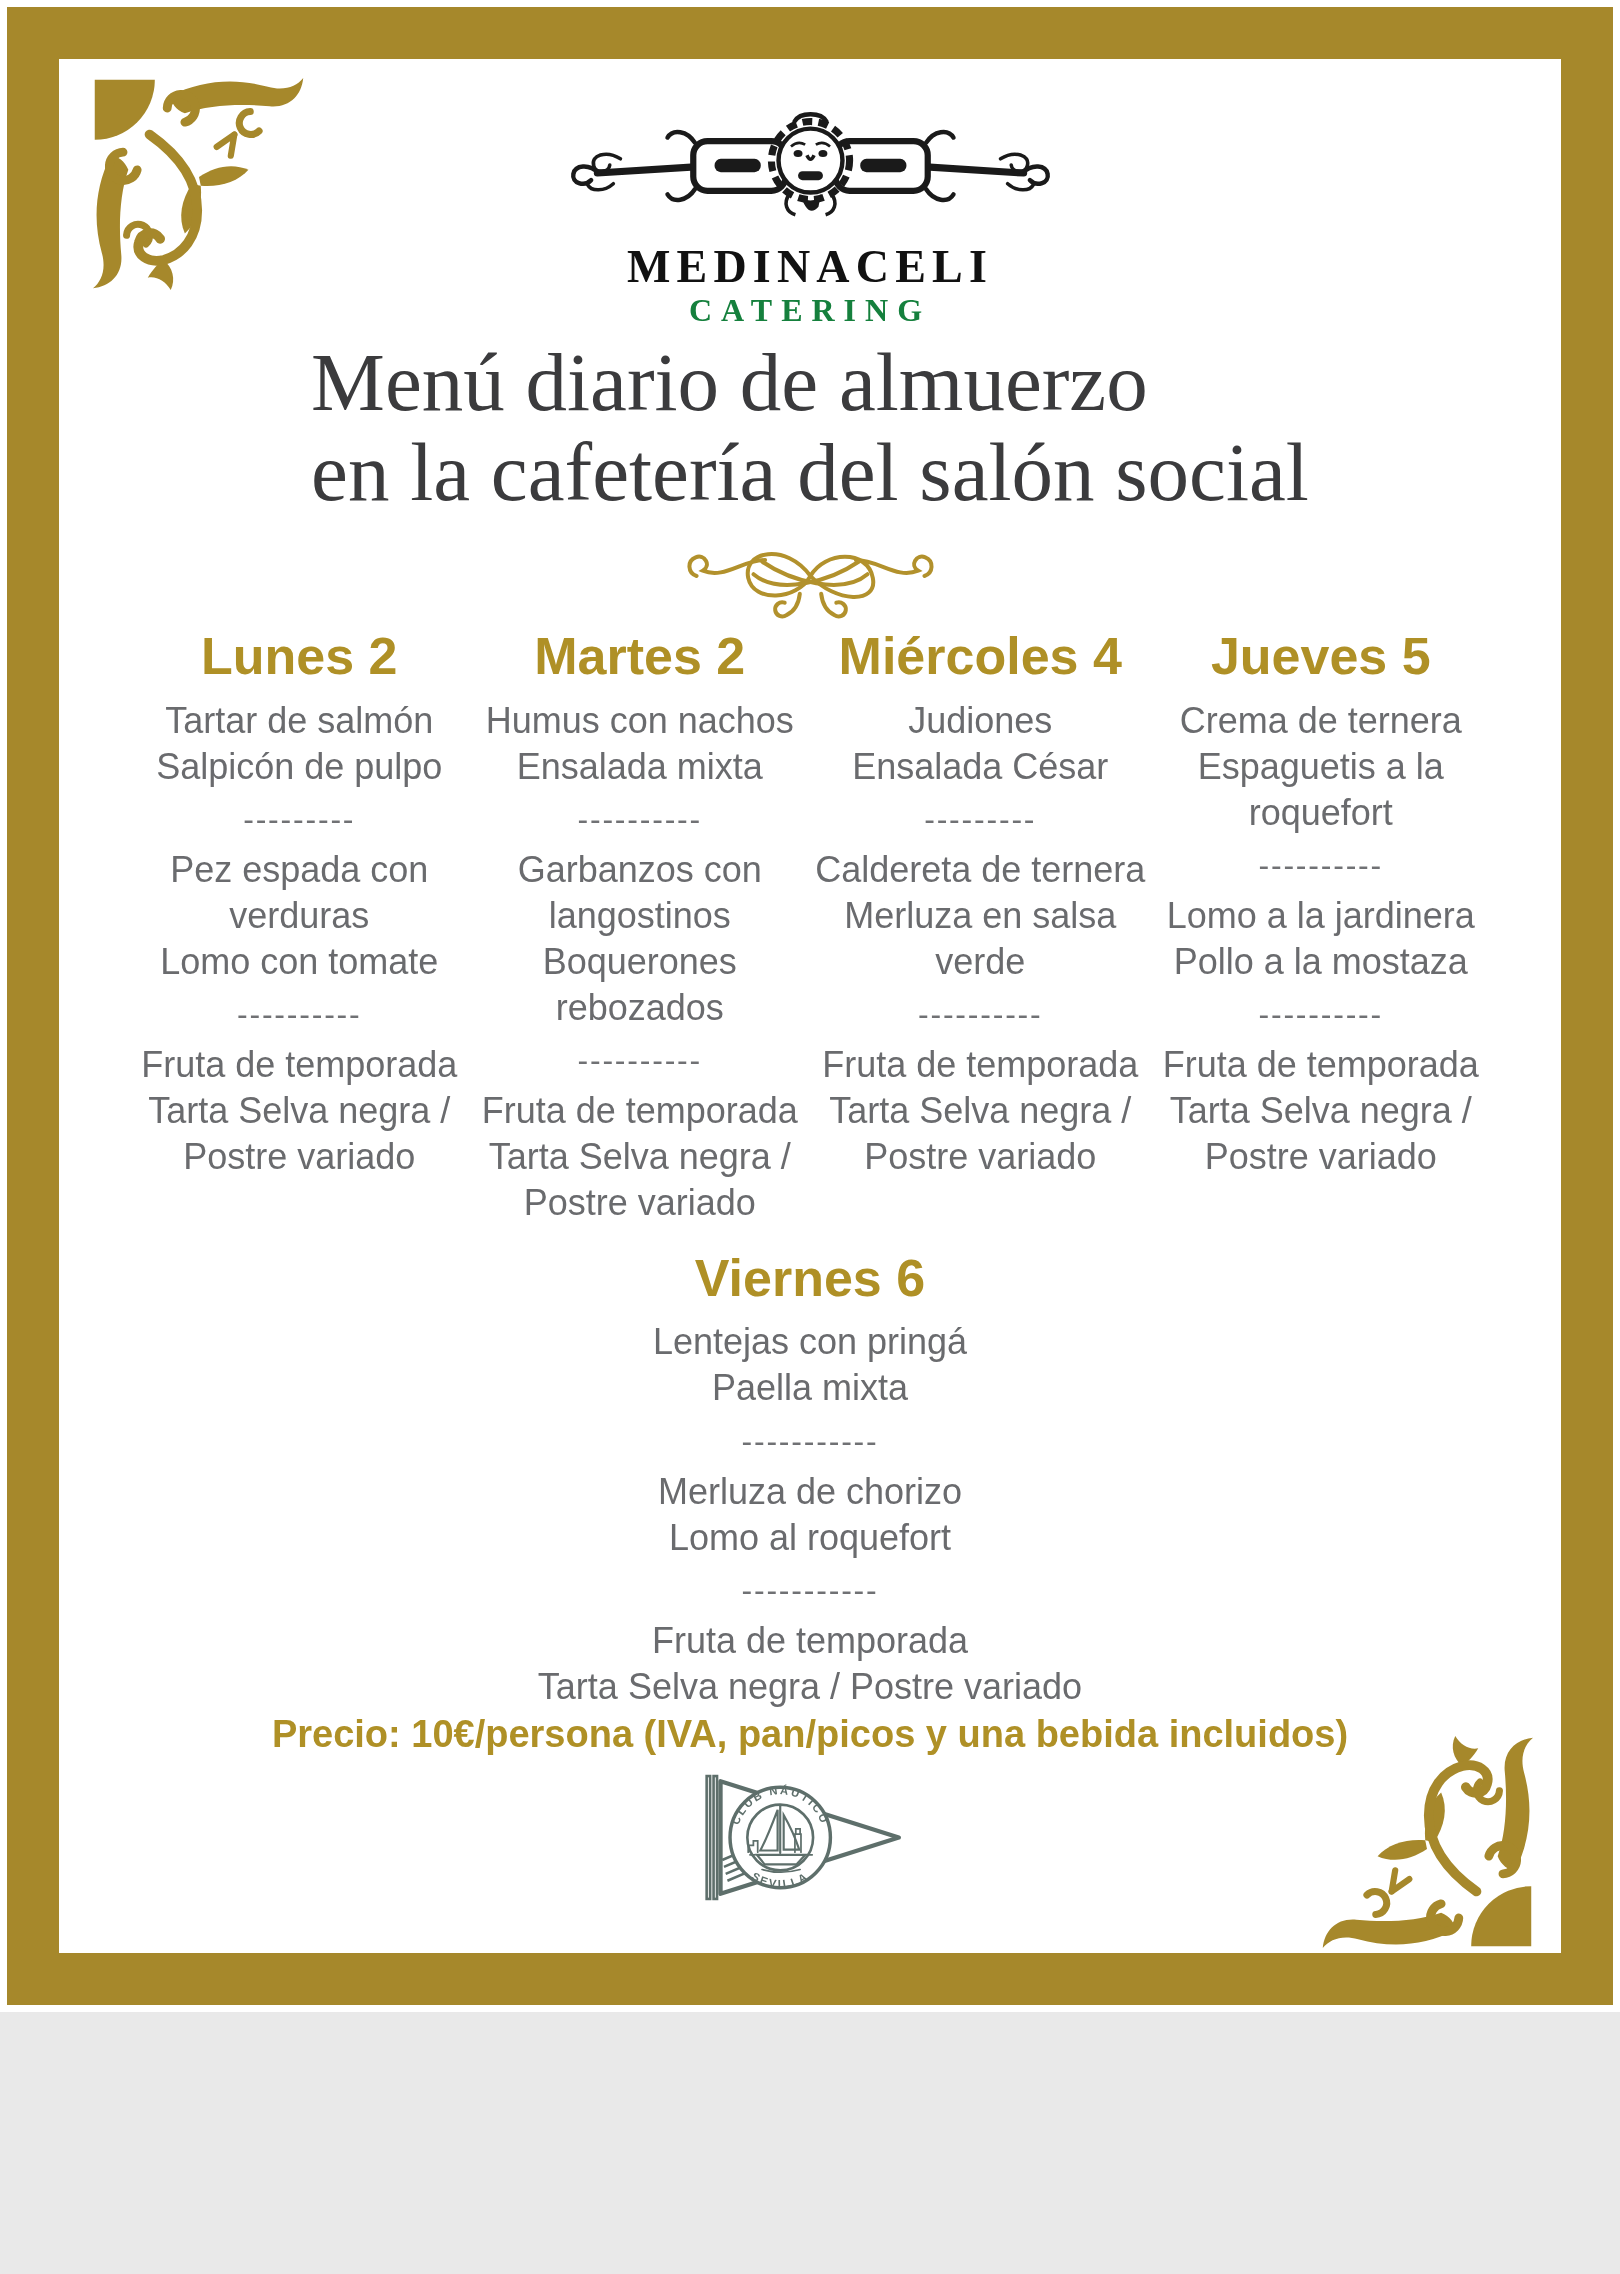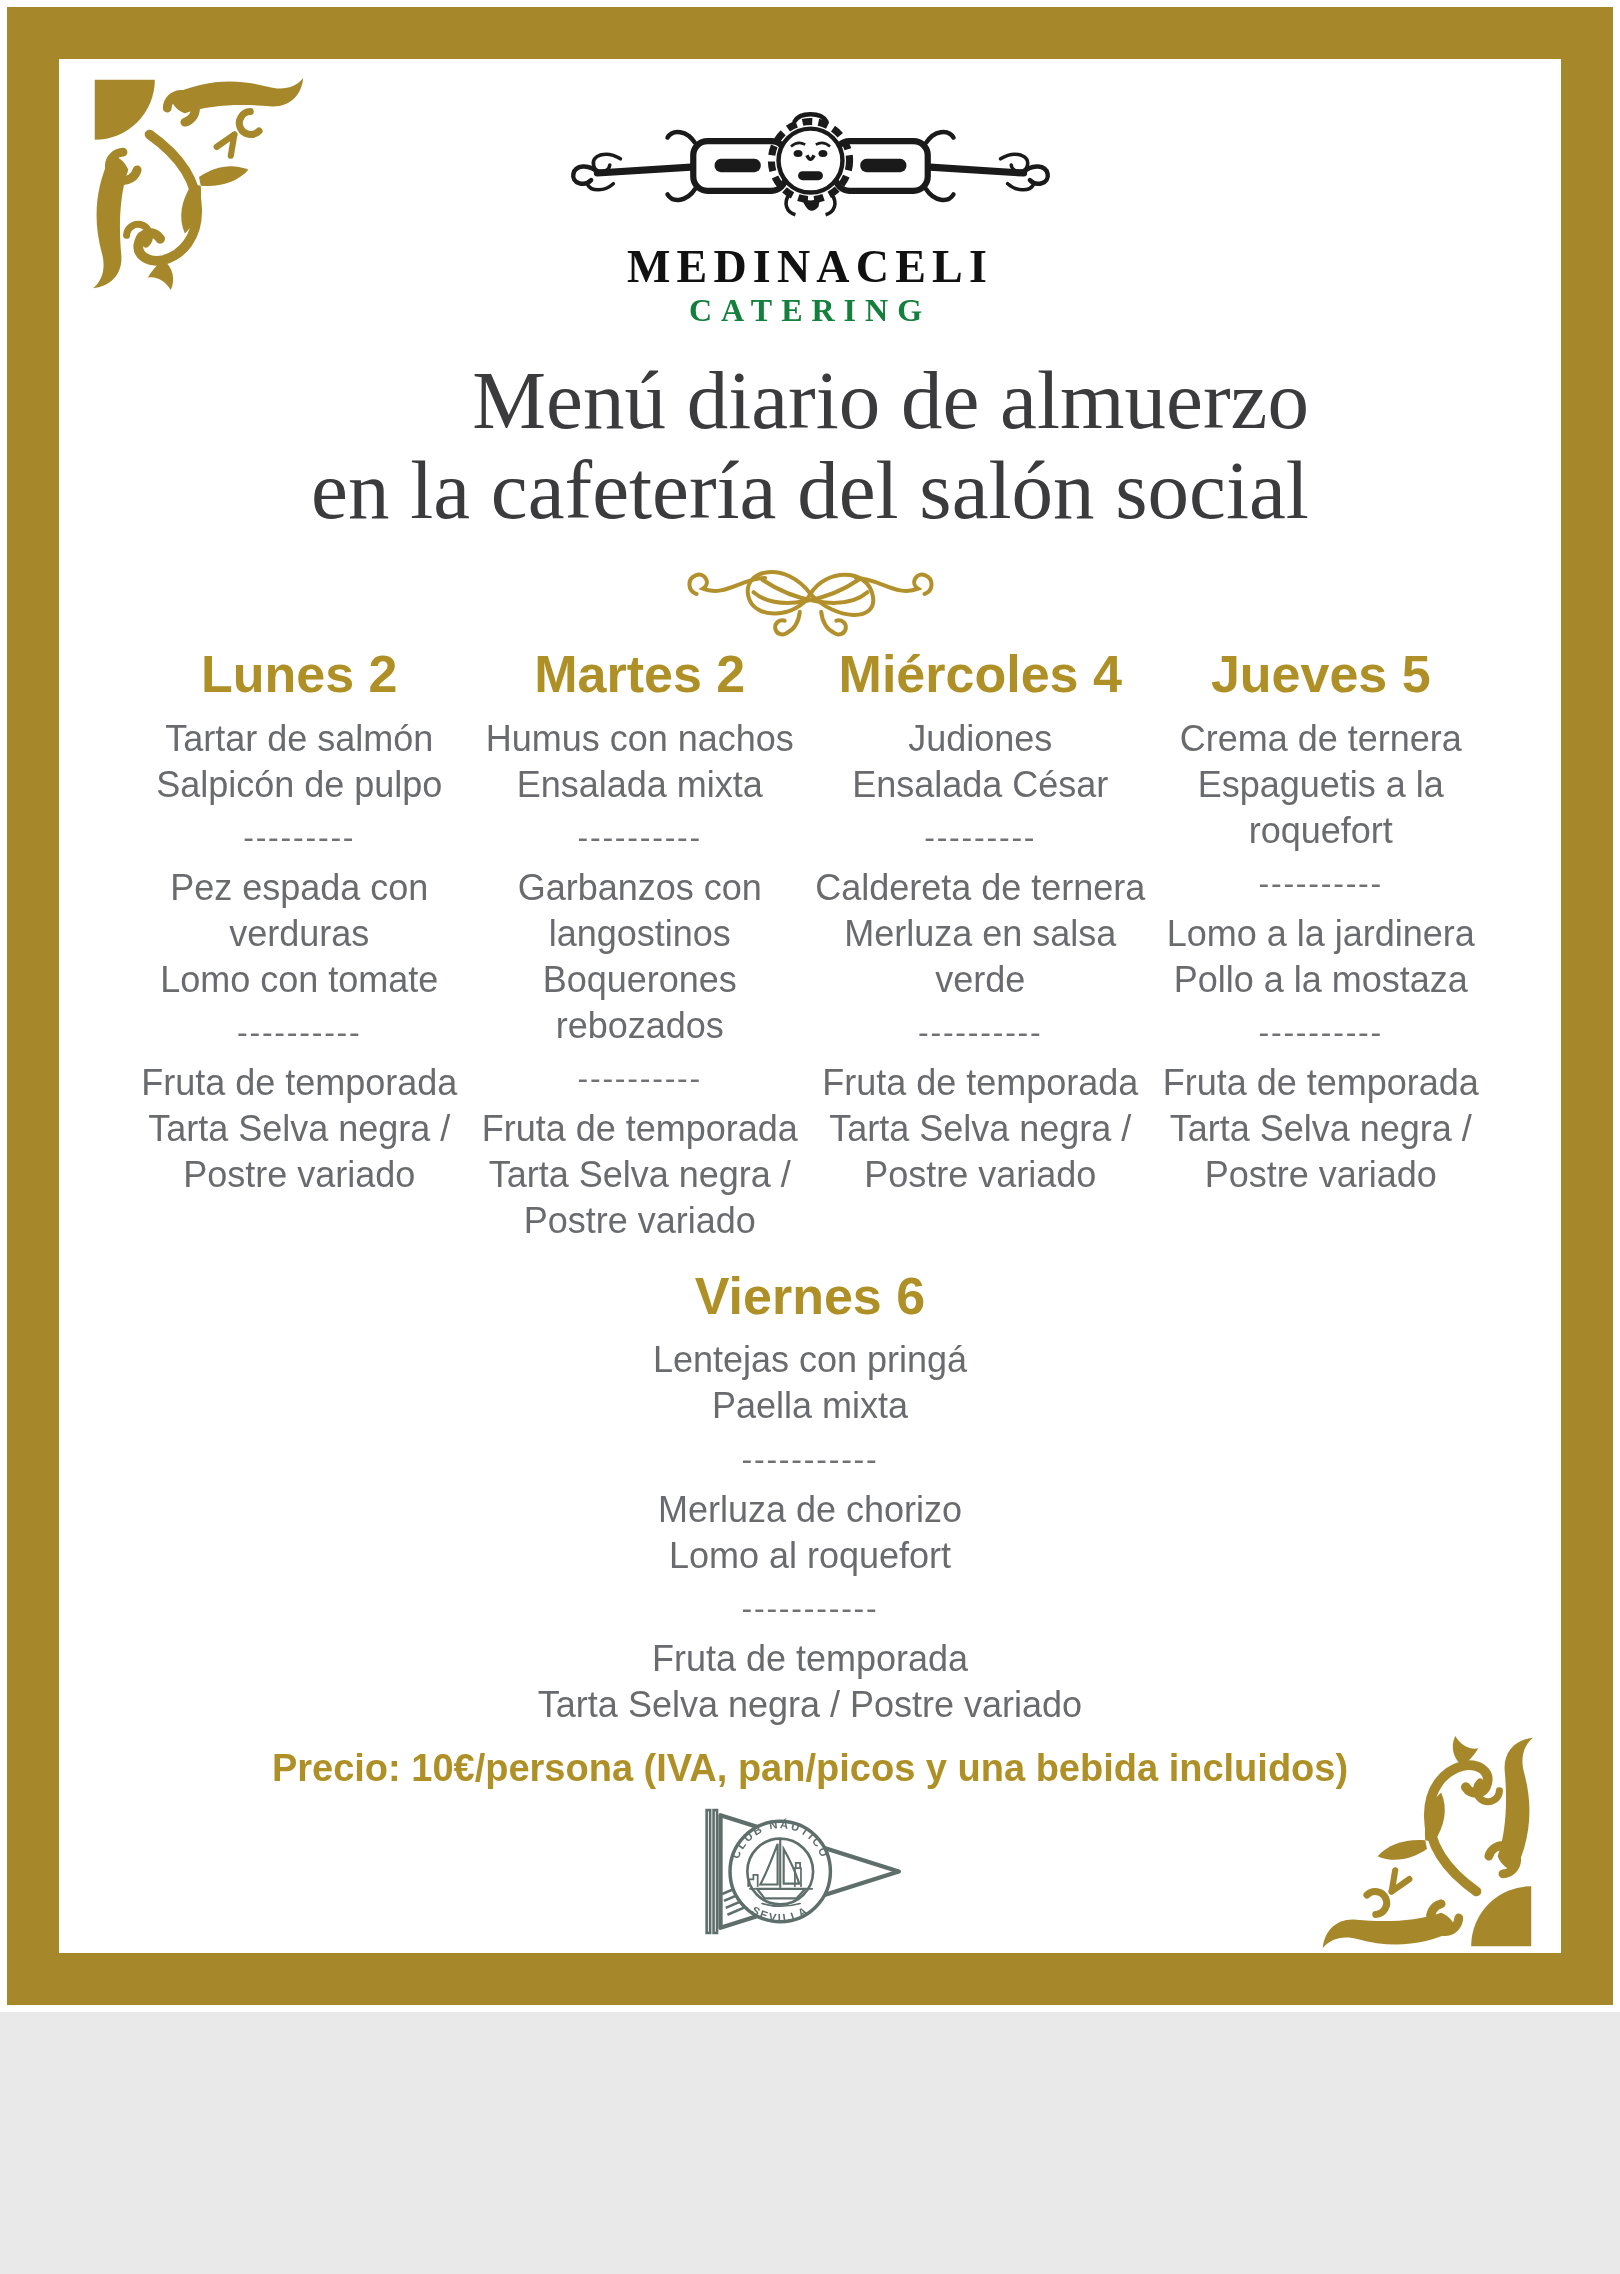--- a/index.html
+++ b/index.html
@@ -10,30 +10,30 @@
   .corner.tl{left:93px;top:78px;}
   .corner.br{right:87px;bottom:64px;transform:rotate(180deg);}
   .content{position:absolute;left:59px;top:59px;right:59px;bottom:59px;
            display:flex;flex-direction:column;align-items:center;padding-top:43px;box-sizing:border-box;}
   .ornament{width:499px;height:135px;flex:none;}
   .brand-name{font-family:"Liberation Serif",serif;font-weight:bold;color:#111111;
               font-size:46px;line-height:50px;letter-spacing:6.2px;margin-top:5.3px;}
   .brand-sub{font-family:"Liberation Serif",serif;font-weight:bold;color:#15803d;
              font-size:32px;line-height:37px;letter-spacing:9px;}
   .title{font-family:"Liberation Serif",serif;color:#3B3B3D;font-size:83px;line-height:90px;
-         text-align:right;margin-top:26px;}
+         text-align:left;margin-top:8px;}
   .divider{width:267px;height:100px;margin-top:9px;flex:none;}
   .menu{width:100%;box-sizing:border-box;padding:0 70px;margin-top:1.8px;
         display:grid;grid-template-columns:1fr 1fr 1fr 1fr;row-gap:24px;}
   .day{text-align:center;}
   .day-full{grid-column:1 / -1;}
   .day h2{margin:0 0 12.5px 0;font-size:52px;line-height:57px;font-weight:bold;color:#AF9026;}
   .item{font-size:36px;line-height:46px;color:#6A6B6E;}
   .item.sep{font-size:32px;line-height:34px;letter-spacing:1.8px;margin:12.5px 0 10.7px 0;color:#707174;}
-  .price{margin-top:16px;font-size:38px;line-height:48px;font-weight:bold;color:#AF9026;text-align:center;}
+  .price{font-size:38px;line-height:48px;font-weight:bold;color:#AF9026;text-align:center;}
   .pennant{width:225px;height:141px;margin-top:9px;flex:none;}
 </style>
 </head>
 <body>
 
 <div class="page">
 
   <div class="frame"></div>
 
   <svg class="corner tl" viewBox="0 0 240 240" aria-hidden="true">

